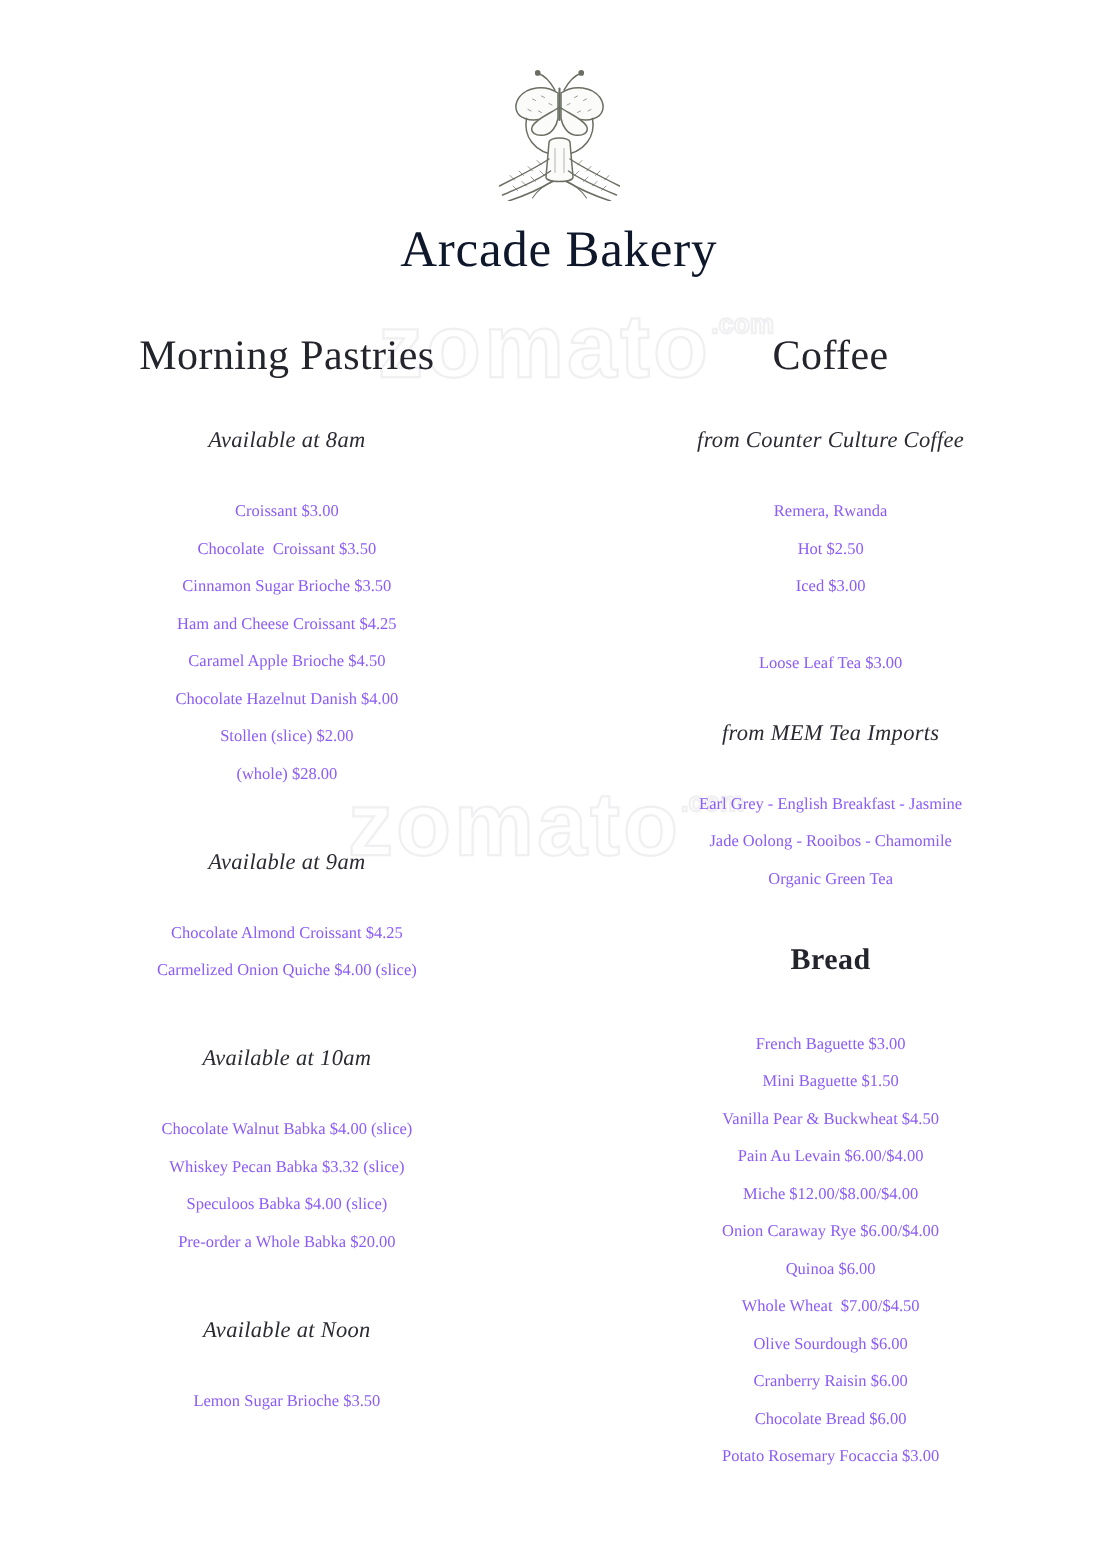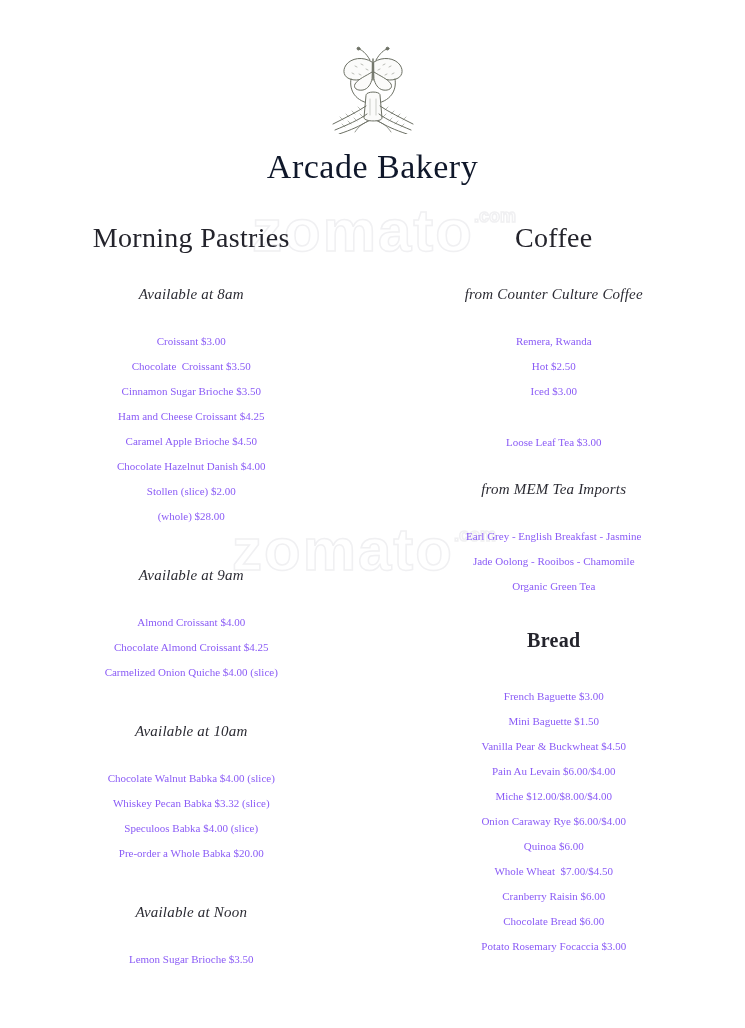--- a/index.html
+++ b/index.html
@@ -189,21 +189,20 @@
       <li>Caramel Apple Brioche $4.50</li>
       <li>Chocolate Hazelnut Danish $4.00</li>
       <li>Stollen (slice) $2.00</li>
       <li>(whole) $28.00</li>
     </ul>
 
     <div class="gap-block"></div>
     <div class="subheading">Available at 9am</div>
     <div class="gap-items"></div>
     <ul class="items">
-      <li>Almond Croissant $4.00</li>
       <li>Chocolate Almond Croissant $4.25</li>
       <li>Carmelized Onion Quiche $4.00 (slice)</li>
     </ul>
 
     <div class="gap-block"></div>
     <div class="subheading">Available at 10am</div>
     <div class="gap-items"></div>
     <ul class="items">
       <li>Chocolate Walnut Babka $4.00 (slice)</li>
       <li>Whiskey Pecan Babka $3.32 (slice)</li>
@@ -250,19 +249,20 @@
     <div class="gap-sub"></div>
     <ul class="items">
       <li>French Baguette $3.00</li>
       <li>Mini Baguette $1.50</li>
       <li>Vanilla Pear &amp; Buckwheat $4.50</li>
       <li>Pain Au Levain $6.00/$4.00</li>
       <li>Miche $12.00/$8.00/$4.00</li>
       <li>Onion Caraway Rye $6.00/$4.00</li>
       <li>Quinoa $6.00</li>
       <li>Whole Wheat  $7.00/$4.50</li>
+      <li>Olive Sourdough $6.00</li>
       <li>Cranberry Raisin $6.00</li>
       <li>Chocolate Bread $6.00</li>
       <li>Potato Rosemary Focaccia $3.00</li>
     </ul>
   </div>
 
 </div>
 
 </body></html>

